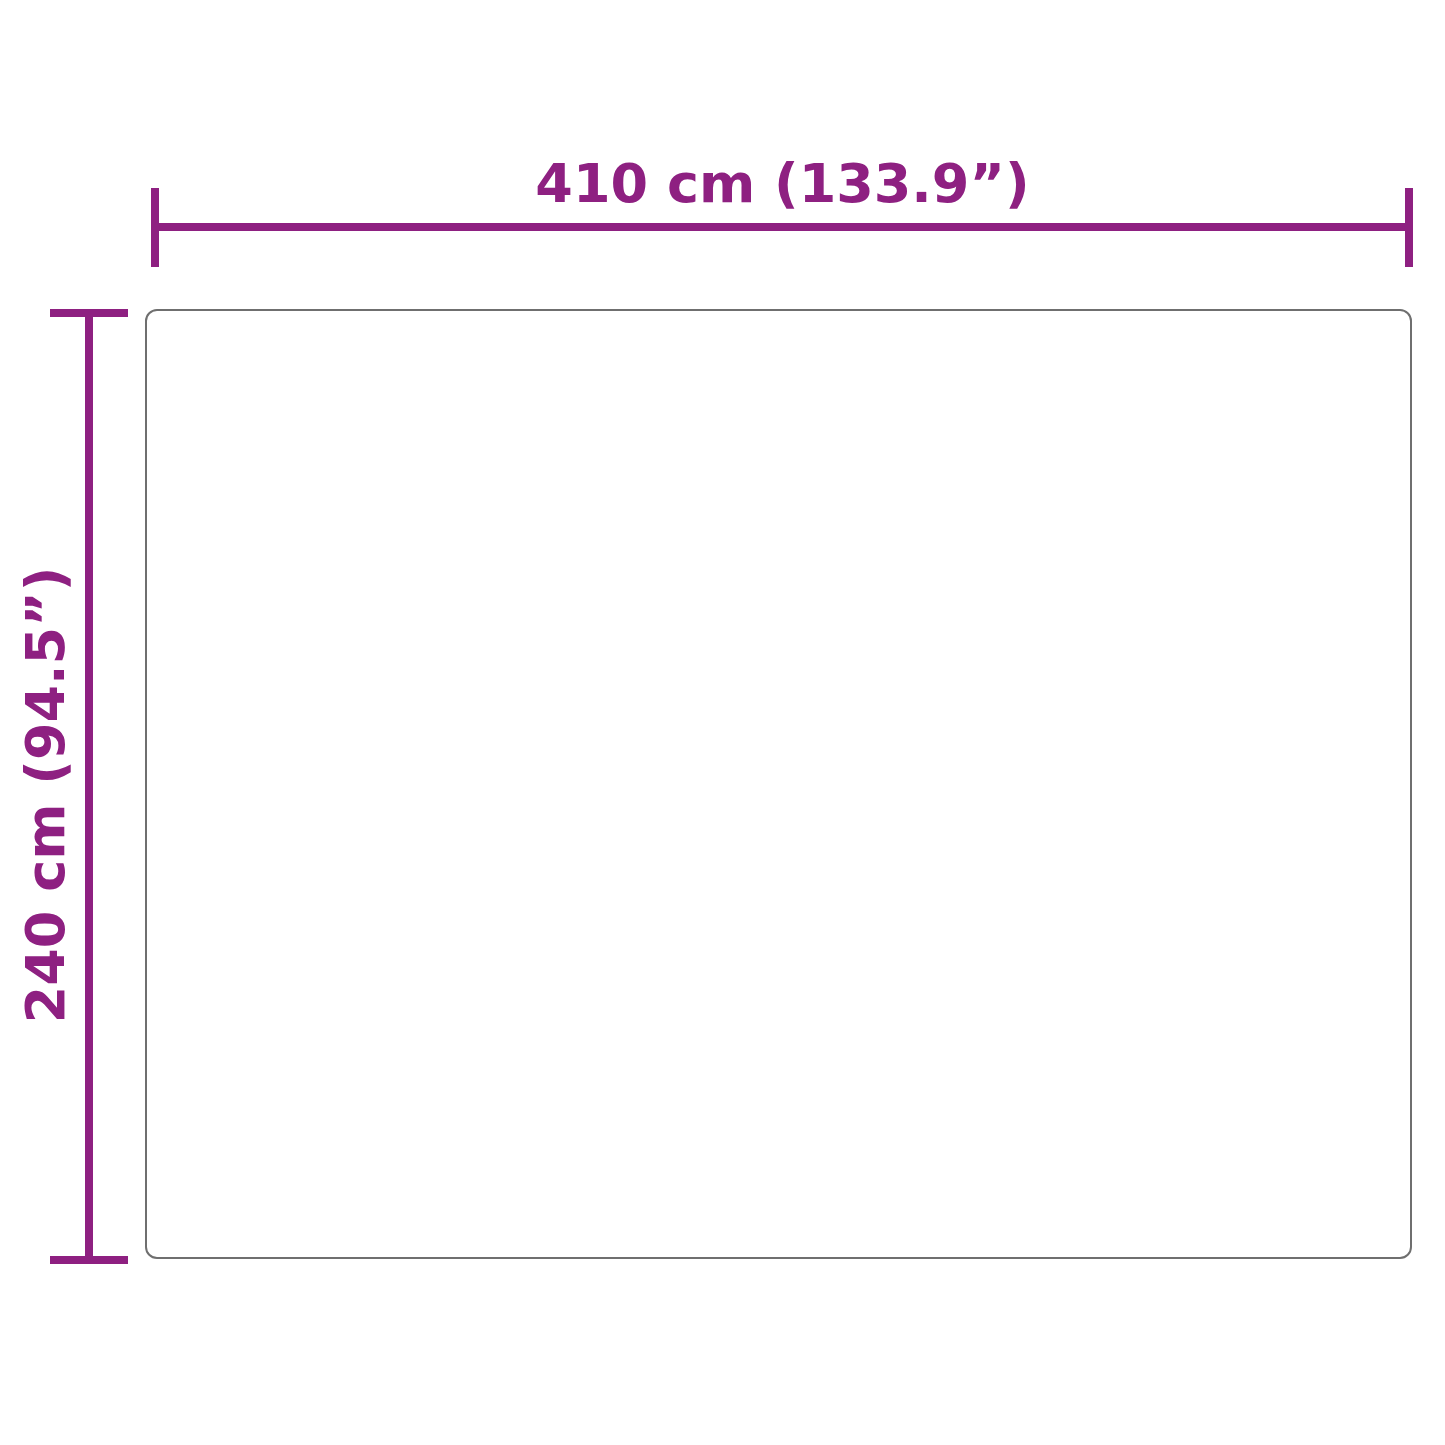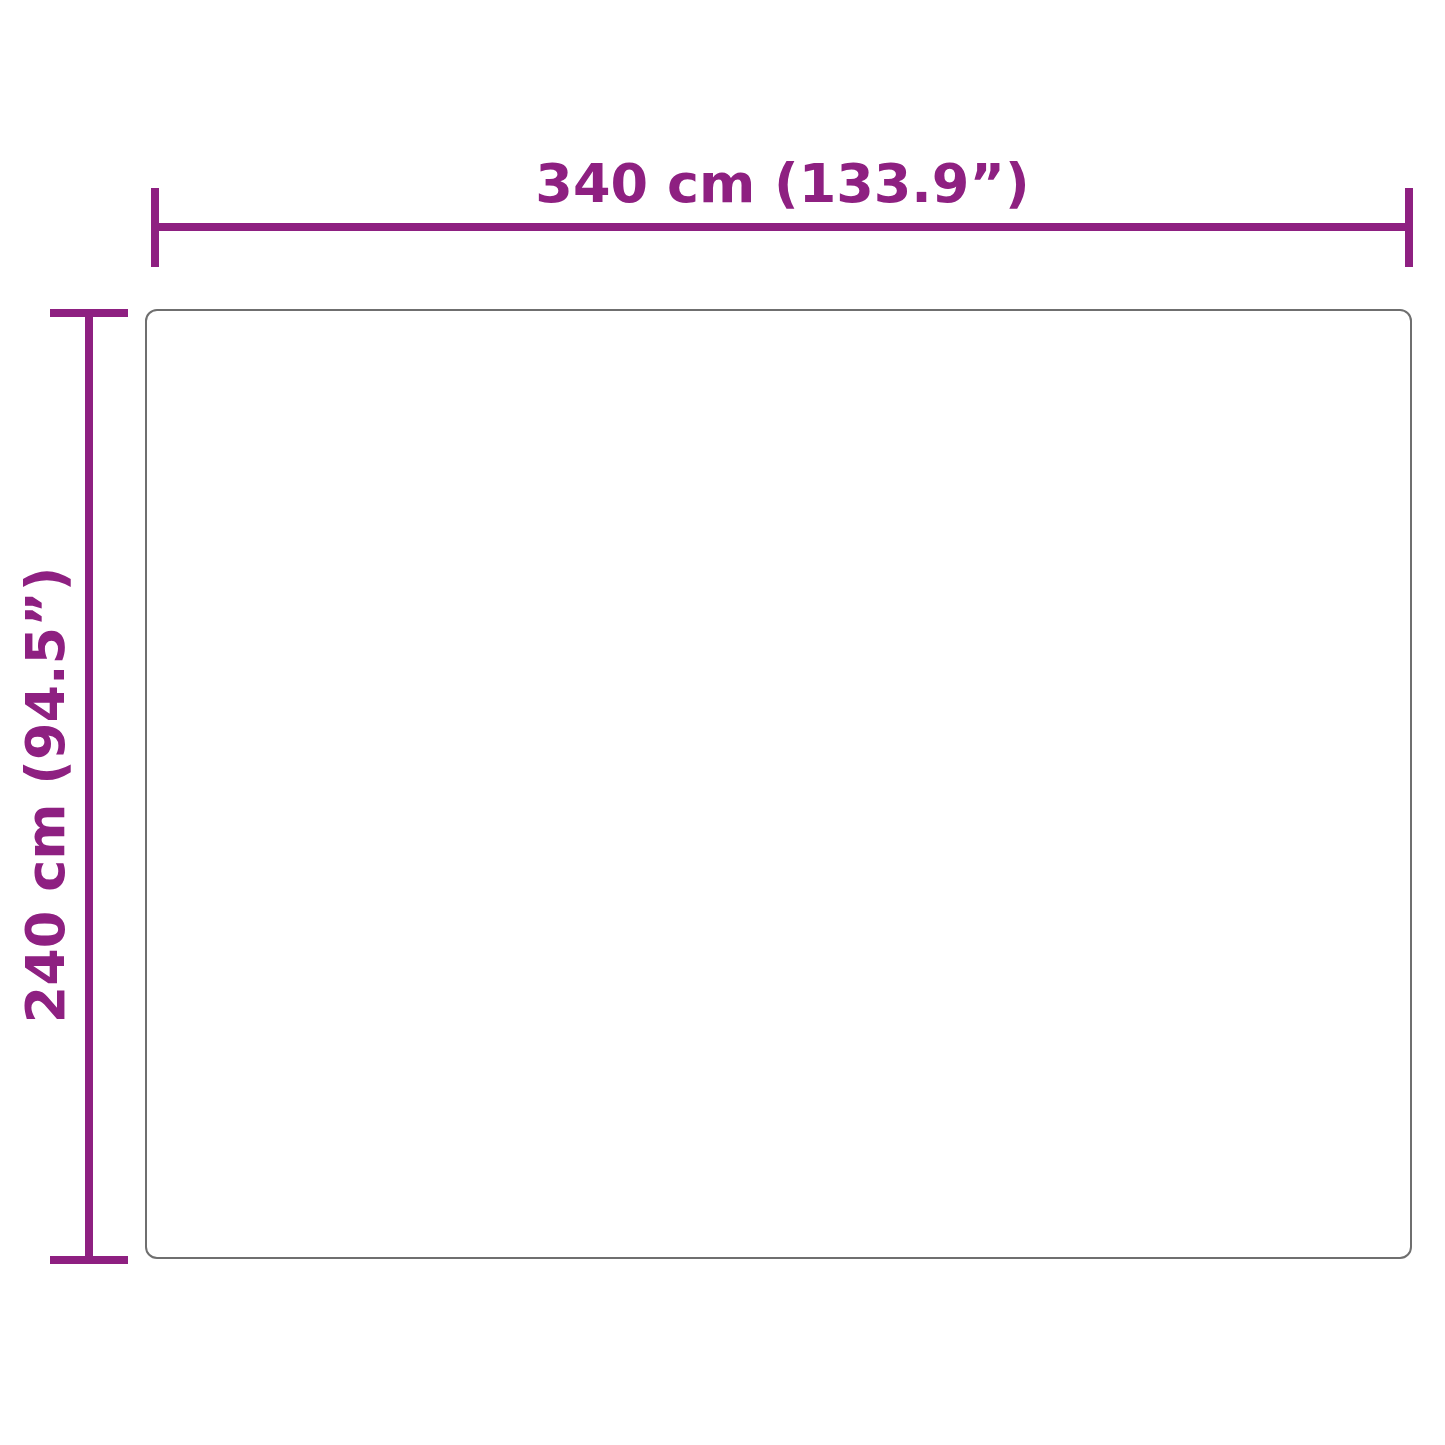--- a/index.html
+++ b/index.html
@@ -91,21 +91,21 @@
   }
 </style>
 </head>
 <body>
 
 <div class="canvas">
 
   <div class="product-outline"></div>
 
   <div>
-    <div class="h-label">340 cm (133.9”)</div>
+    <div class="h-label">410 cm (133.9”)</div>
     <div class="dim h-line"></div>
     <div class="dim h-tick left"></div>
     <div class="dim h-tick right"></div>
   </div>
 
   <div>
     <div class="v-label">240 cm (94.5”)</div>
     <div class="dim v-line"></div>
     <div class="dim v-tick top"></div>
     <div class="dim v-tick bottom"></div>

